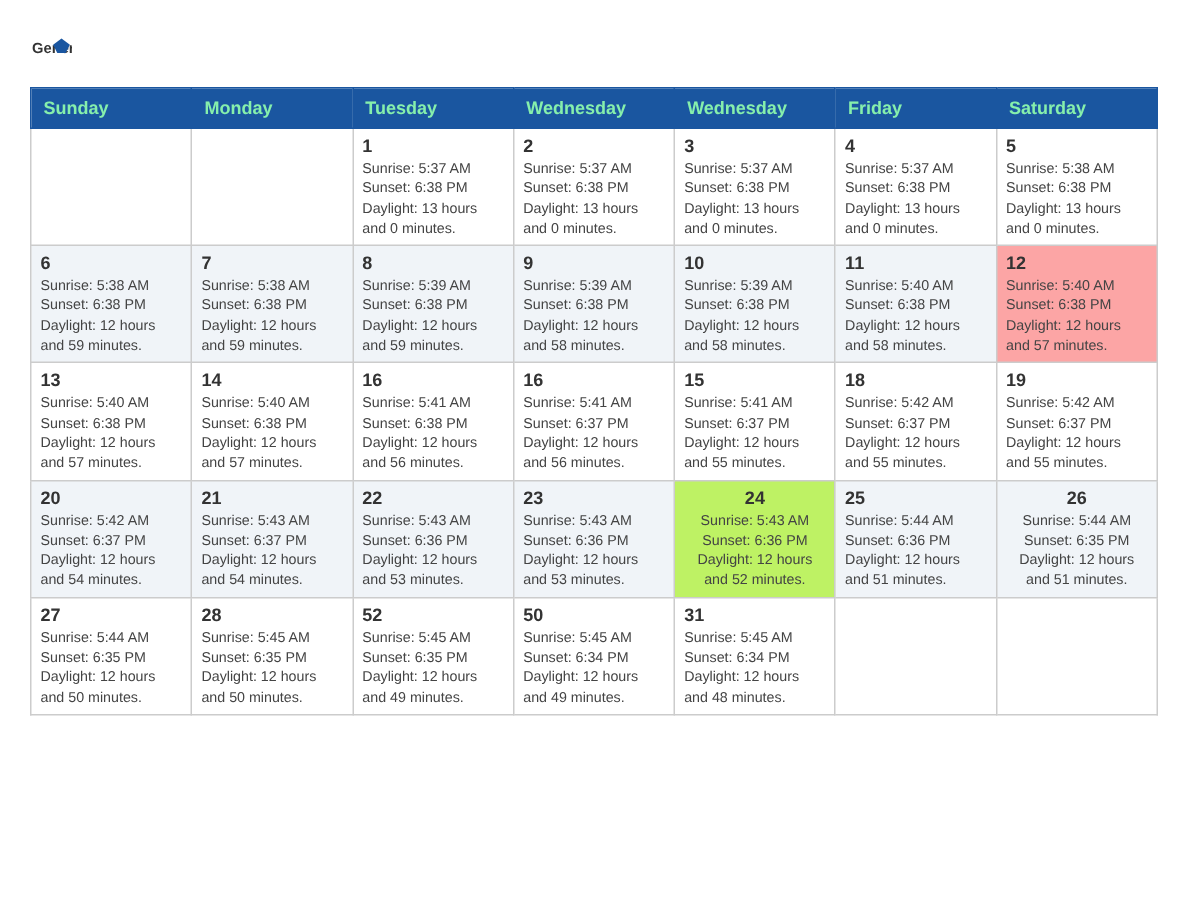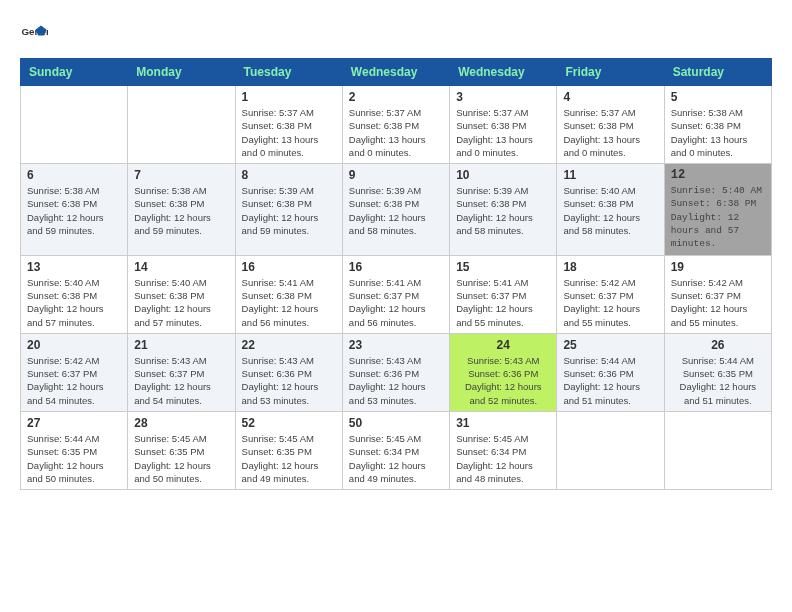--- a/index.html
+++ b/index.html
@@ -155,21 +155,21 @@
           <div class="day-detail">Sunrise: 5:39 AM<br>Sunset: 6:38 PM<br>Daylight: 12 hours and 58 minutes.</div>
         </td>
         <td style="background: rgb(240, 244, 248);">
           <span class="day-number">10</span>
           <div class="day-detail">Sunrise: 5:39 AM<br>Sunset: 6:38 PM<br>Daylight: 12 hours and 58 minutes.</div>
         </td>
         <td style="background: rgb(240, 244, 248);">
           <span class="day-number">11</span>
           <div class="day-detail">Sunrise: 5:40 AM<br>Sunset: 6:38 PM<br>Daylight: 12 hours and 58 minutes.</div>
         </td>
-        <td style="background: #a3a3a3; font-family: Liberation Mono, monospace;">
+        <td style="background: #fca5a5;">
           <span class="day-number">12</span>
           <div class="day-detail">Sunrise: 5:40 AM<br>Sunset: 6:38 PM<br>Daylight: 12 hours and 57 minutes.</div>
         </td>
       </tr>
       <tr>
         <td>
           <span class="day-number">13</span>
           <div class="day-detail">Sunrise: 5:40 AM<br>Sunset: 6:38 PM<br>Daylight: 12 hours and 57 minutes.</div>
         </td>
         <td>

